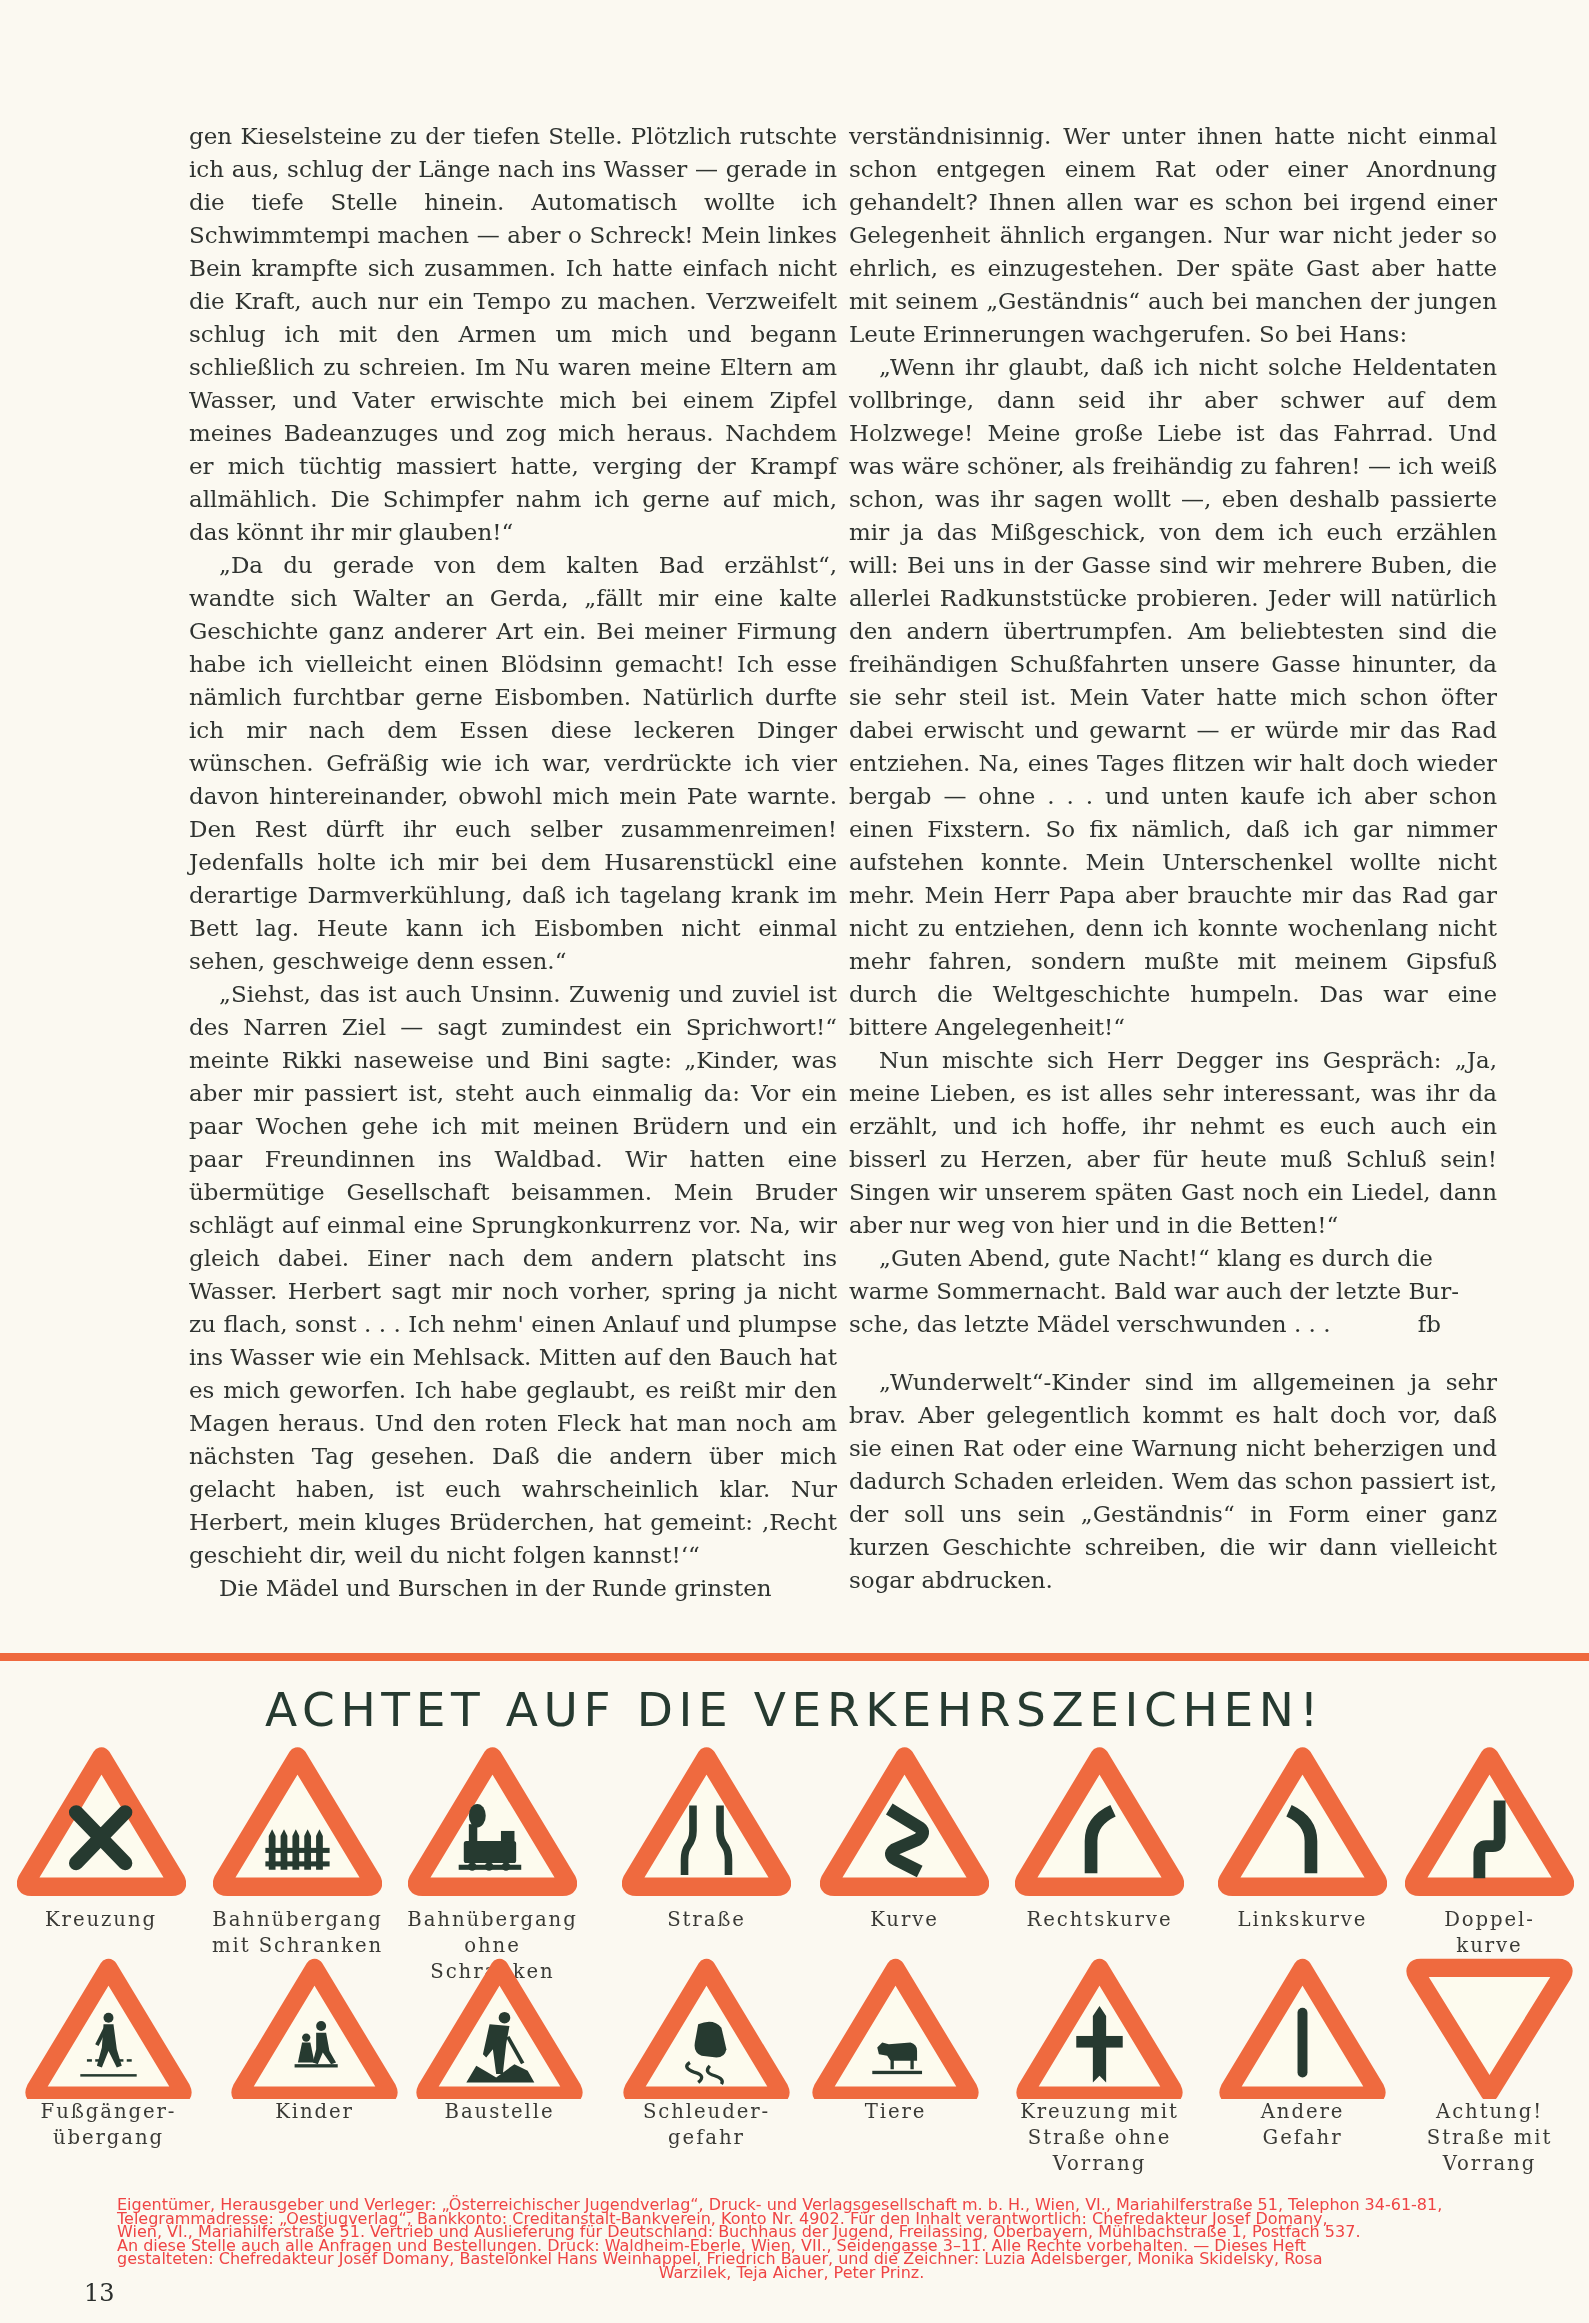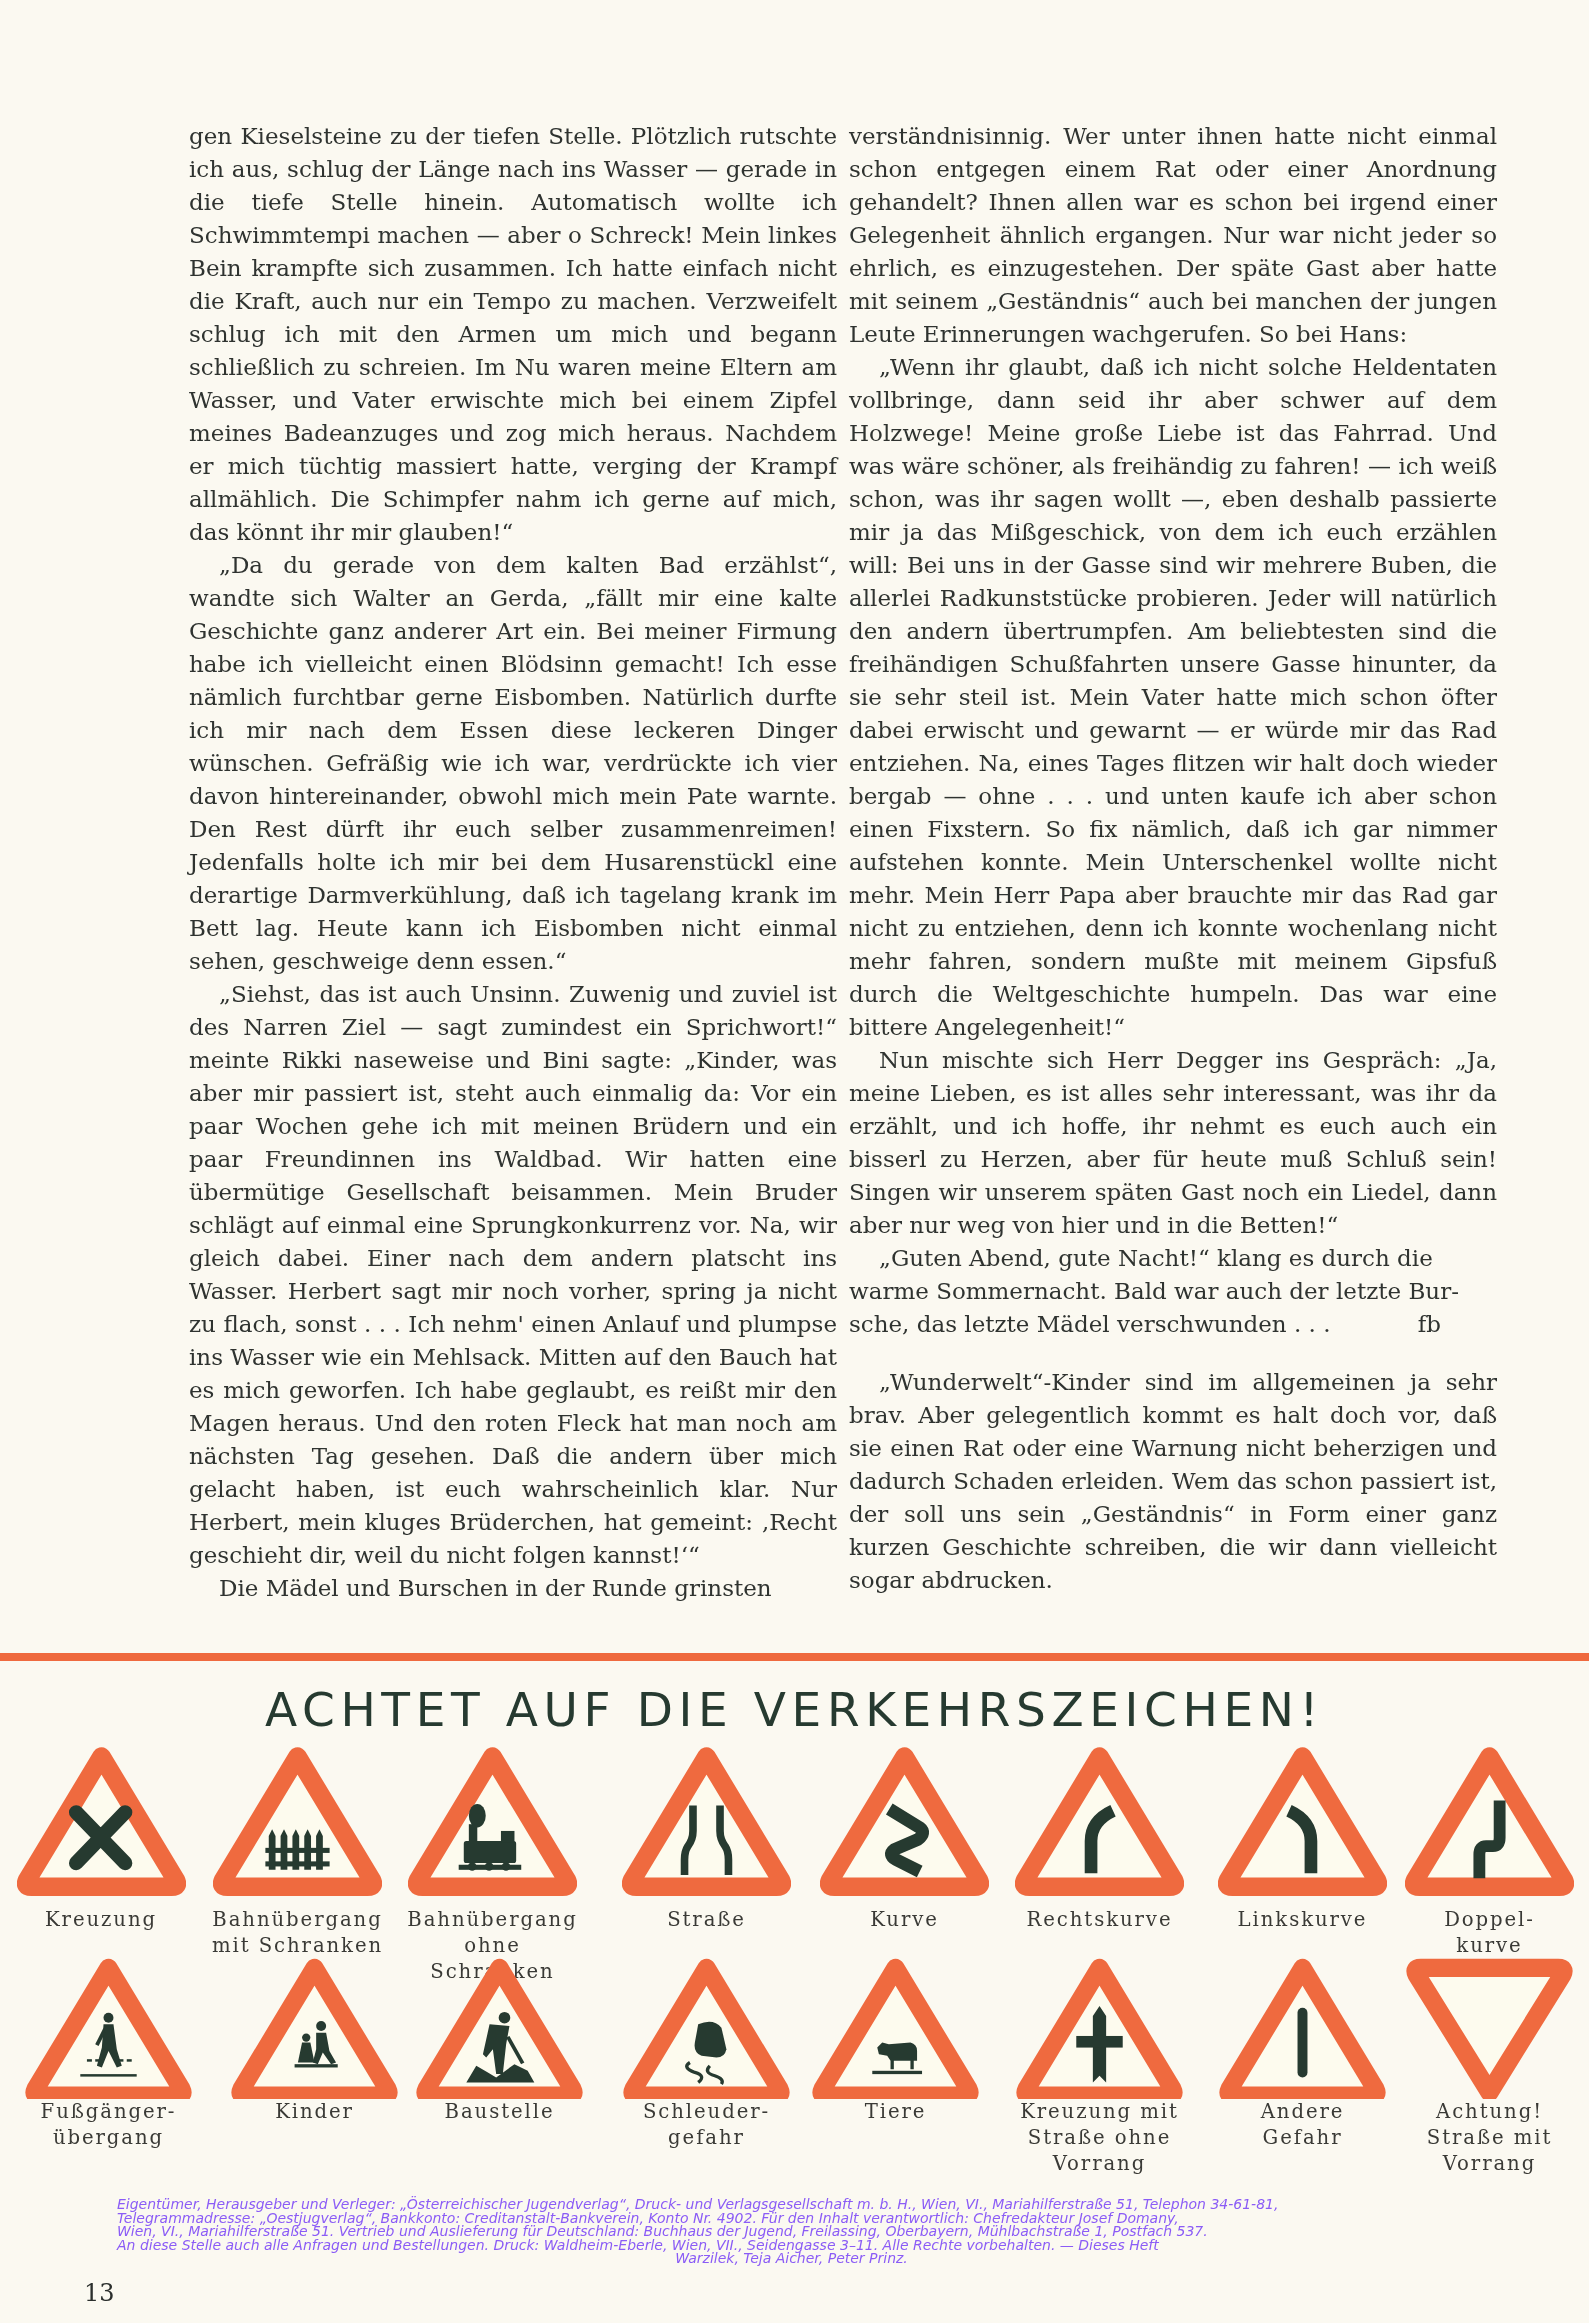--- a/index.html
+++ b/index.html
@@ -38,23 +38,22 @@
   }
   .sign svg { display: block; margin: 0 auto; }
   .sign .lbl {
     font-family: "DejaVu Serif", "Liberation Serif", serif;
     font-size: 19.7px; line-height: 26px; letter-spacing: 1.9px;
     color: #3a3a36; white-space: pre-line;
   }
   .imprint {
     position: absolute; left: 117px; top: 2198px; width: 1349px;
     font-family: "DejaVu Sans", "Liberation Sans", sans-serif;
-    font-size: 14px; line-height: 13.6px; color: #8b5cf6;
+    font-size: 16px; line-height: 13.6px; color: #ef4444;
     text-align: justify;
-    font-style: italic;
   }
   .imprint .last { text-align: center; }
   .pagenum {
     position: absolute; left: 84px; top: 2279px;
     font-family: "DejaVu Serif", "Liberation Serif", serif;
     font-size: 24px; color: #2b2f2d;
   }
 </style>
 </head>
 <body>
@@ -265,17 +264,18 @@
   <div class="lbl">Achtung!
 Straße mit
 Vorrang</div>
 </div>
 
 <div class="imprint">
   <div>Eigentümer, Herausgeber und Verleger: „Österreichischer Jugendverlag“, Druck- und Verlagsgesellschaft m. b. H., Wien, VI., Mariahilferstraße 51, Telephon 34-61-81,</div>
   <div>Telegrammadresse: „Oestjugverlag“, Bankkonto: Creditanstalt-Bankverein, Konto Nr. 4902. Für den Inhalt verantwortlich: Chefredakteur Josef Domany,</div>
   <div>Wien, VI., Mariahilferstraße 51. Vertrieb und Auslieferung für Deutschland: Buchhaus der Jugend, Freilassing, Oberbayern, Mühlbachstraße 1, Postfach 537.</div>
   <div>An diese Stelle auch alle Anfragen und Bestellungen. Druck: Waldheim-Eberle, Wien, VII., Seidengasse 3–11. Alle Rechte vorbehalten. — Dieses Heft</div>
+  <div>gestalteten: Chefredakteur Josef Domany, Bastelonkel Hans Weinhappel, Friedrich Bauer, und die Zeichner: Luzia Adelsberger, Monika Skidelsky, Rosa</div>
   <div class="last">Warzilek, Teja Aicher, Peter Prinz.</div>
 </div>
 
 <div class="pagenum">13</div>
 
 
 </body></html>

